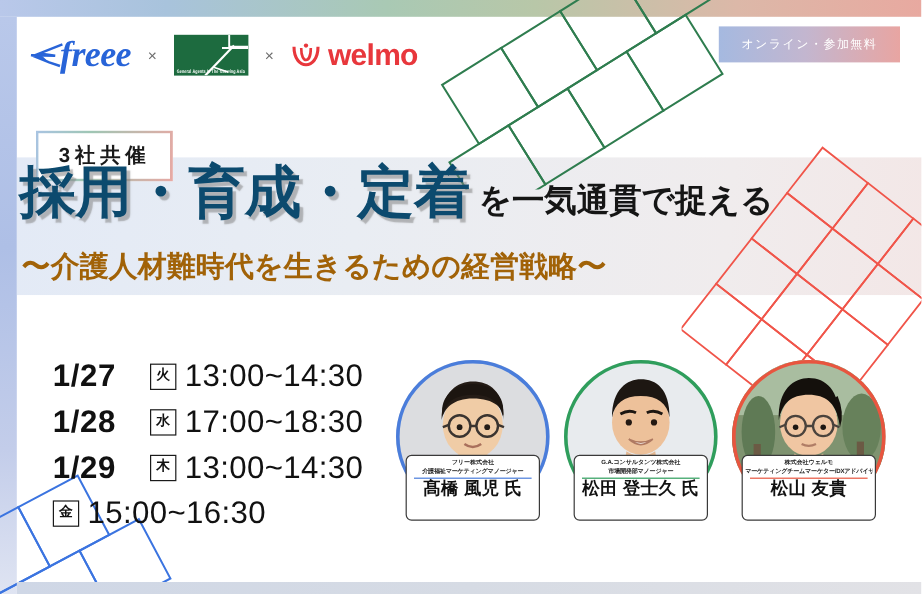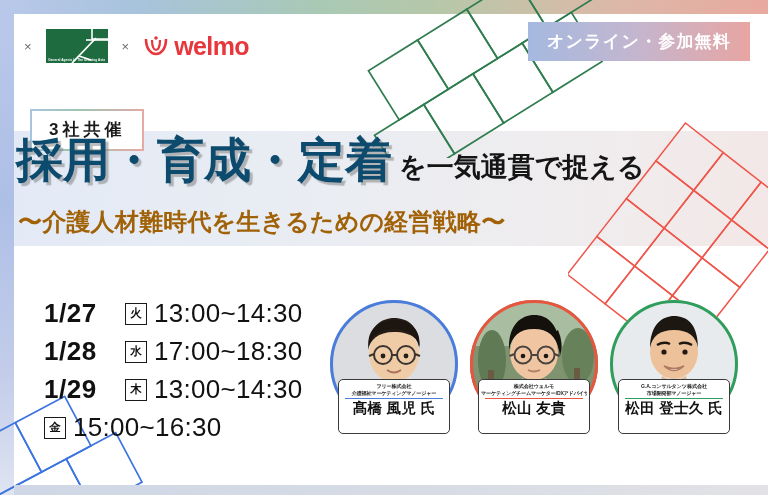--- a/index.html
+++ b/index.html
@@ -30,21 +30,21 @@
   .ga-logo{width:62px;height:34px;background:#1d6b3f;position:relative;overflow:hidden;}
   .ga-tag{position:absolute;left:0;bottom:1px;width:62px;text-align:center;
     font-size:3.1px;color:#ffffff;letter-spacing:0.1px;font-weight:700;
     transform:scale(1,1.35);transform-origin:center bottom;white-space:nowrap;}
   .welmo-logo{display:flex;align-items:center;gap:5px;}
   .welmo-word{font-size:25px;font-weight:700;color:#e8373c;letter-spacing:-0.6px;line-height:1;}
 
   
   .online-badge{position:absolute;right:18px;top:22px;padding:8px 19px;
     background:linear-gradient(90deg,#a5b9e0 0%,#c3b6cf 48%,#e8a5a2 100%);
-    color:#ffffff;font-size:17px;font-weight:700;letter-spacing:1.2px;white-space:nowrap;}
+    color:#ffffff;font-size:10px;font-weight:400;letter-spacing:1.2px;white-space:nowrap;}
 
   
   .cohost-badge{position:absolute;left:30px;top:90px;padding:7px 17px 8px;
     background:#ffffff;font-size:17px;font-weight:700;color:#1a1a1a;letter-spacing:4px;
     border:2.5px solid transparent;
     background-image:linear-gradient(#fff,#fff),linear-gradient(100deg,#a9c4e2 0%,#9fc6b4 38%,#e7a9a4 100%);
     background-origin:border-box;background-clip:padding-box,border-box;white-space:nowrap;margin-top:19px;}
   .head-band-clip{position:absolute;left:14px;top:131px;width:1290px;height:115px;overflow:hidden;}
   .headline{position:absolute;left:16px;top:136px;display:flex;align-items:flex-end;white-space:nowrap;}
   .head-main{font-size:47px;font-weight:700;color:#0c4a6e;letter-spacing:0px;line-height:1;
@@ -131,20 +131,27 @@
       <rect x="68" y="76" width="56" height="56"></rect>
       <rect x="124" y="76" width="56" height="56"></rect>
       <rect x="12" y="76" width="56" height="56"></rect>
       <rect x="96" y="132" width="56" height="56"></rect>
       <rect x="40" y="132" width="56" height="56"></rect>
     </g>
   </svg>
 
   <div class="logo-row">
 
+    <div class="freee-logo">
+      <svg width="30" height="26" viewBox="0 0 30 26">
+        <path d="M28 4 L9 11.5 L22 13.5 L2 13 L17 19 L26 22" fill="none" stroke="#2864d8" stroke-width="2.1"></path>
+        <path d="M9 11.5 L2 13 L17 19 Z" fill="#2864d8"></path>
+      </svg>
+      <span class="freee-word">freee</span>
+    </div>
 
     <span class="xmark">×</span>
 
     <div class="ga-logo">
       <svg width="62" height="34" viewBox="0 0 62 34" style="position:absolute;left:0;top:0;">
         <path d="M46 0 L46 10 L62 10" fill="none" stroke="#ffffff" stroke-width="1.6"></path>
         <path d="M62 11 L40 11" fill="none" stroke="#ffffff" stroke-width="1.6"></path>
         <path d="M26 34 L50 9" fill="none" stroke="#ffffff" stroke-width="1.8"></path>
         <path d="M33 27 L45 31" fill="none" stroke="#ffffff" stroke-width="1.4"></path>
       </svg>
@@ -226,20 +233,44 @@
         <div class="sp-ring" style="border-color: rgb(74, 125, 219);"></div>
         <div class="sp-card">
           <div class="sp-org">フリー株式会社</div>
           <div class="sp-role">介護福祉マーケティングマノージャー</div>
           <div class="sp-rule" style="background: rgb(74, 125, 219);"></div>
           <div class="sp-name">髙橋 風児 氏</div>
         </div>
       </div>
       <div class="speaker">
         <div class="sp-circle"><svg viewBox="0 0 128 128" width="128" height="128">
+     <rect width="128" height="128" fill="#e8ebee"></rect>
+     <path d="M12 128 C14 98 36 86 64 86 C92 86 114 98 116 128 Z" fill="#2b3446"></path>
+     <path d="M50 86 L64 104 L78 86 L92 92 L84 128 L44 128 L36 92 Z" fill="#f4f6f8"></path>
+     <path d="M64 100 l-7 -10 h14 z" fill="#9fb0cc"></path>
+     <path d="M62 102 l5 0 l4 26 l-7 4 l-6 -4 z" fill="#94a6c4"></path>
+     <path d="M52 76 q12 8 24 0 l2 13 h-28 z" fill="#e3b893"></path>
+     <ellipse cx="64" cy="52" rx="24" ry="27" fill="#edc19a"></ellipse>
+     <path d="M40 48 C40 24 53 16 64 16 C77 16 88 24 88 48 C86 36 78 30 64 30 C50 30 42 36 40 48 Z" fill="#1d1712"></path>
+     <circle cx="54" cy="52" r="2.6" fill="#231913"></circle>
+            <circle cx="75" cy="52" r="2.6" fill="#231913"></circle>
+     <path d="M47 45 q7 -4 13 -1" fill="none" stroke="#1d1712" stroke-width="2.4"></path>
+     <path d="M69 44 q6 -3 13 1" fill="none" stroke="#1d1712" stroke-width="2.4"></path>
+     <path d="M54 66 q10 9 20 0 q-10 5 -20 0 z" fill="#fdfdfd" stroke="#b07a62" stroke-width="1.4"></path>
+   </svg></div>
+        <div class="sp-ring" style="border-color: rgb(47, 158, 92);"></div>
+        <div class="sp-card">
+          <div class="sp-org">G.A.コンサルタンツ株式会社</div>
+          <div class="sp-role">市場開発部マノージャー</div>
+          <div class="sp-rule" style="background: rgb(47, 158, 92);"></div>
+          <div class="sp-name">松田 登士久 氏</div>
+        </div>
+      </div>
+      <div class="speaker">
+        <div class="sp-circle"><svg viewBox="0 0 128 128" width="128" height="128">
      <rect width="128" height="128" fill="#8fa47e"></rect>
      <rect y="0" width="128" height="46" fill="#a9bda0"></rect>
      <rect y="46" width="128" height="42" fill="#7f9370"></rect>
      <ellipse cx="22" cy="60" rx="14" ry="30" fill="#5f7a55"></ellipse>
      <ellipse cx="108" cy="56" rx="16" ry="28" fill="#67815b"></ellipse>
      <rect x="18" y="70" width="6" height="26" fill="#6b5a44"></rect>
      <rect x="104" y="68" width="6" height="26" fill="#6b5a44"></rect>
      <path d="M16 128 C18 98 38 86 64 86 C90 86 110 98 112 128 Z" fill="#fafbfb"></path>
      <path d="M52 78 q12 8 24 0 l2 13 h-28 z" fill="#e6bc99"></path>
      <ellipse cx="64" cy="53" rx="24" ry="27" fill="#f0c6a2"></ellipse>
@@ -257,40 +288,16 @@
      <path d="M58 70 q6 3 12 0" fill="none" stroke="#b07d66" stroke-width="1.9"></path>
    </svg></div>
         <div class="sp-ring" style="border-color: rgb(232, 85, 63);"></div>
         <div class="sp-card">
           <div class="sp-org">株式会社ウェルモ</div>
           <div class="sp-role">マーケティングチームマーケター/DXアドバイザー</div>
           <div class="sp-rule" style="background: rgb(232, 85, 63);"></div>
           <div class="sp-name">松山 友貴</div>
         </div>
       </div>
-      <div class="speaker">
-        <div class="sp-circle"><svg viewBox="0 0 128 128" width="128" height="128">
-     <rect width="128" height="128" fill="#e8ebee"></rect>
-     <path d="M12 128 C14 98 36 86 64 86 C92 86 114 98 116 128 Z" fill="#2b3446"></path>
-     <path d="M50 86 L64 104 L78 86 L92 92 L84 128 L44 128 L36 92 Z" fill="#f4f6f8"></path>
-     <path d="M64 100 l-7 -10 h14 z" fill="#9fb0cc"></path>
-     <path d="M62 102 l5 0 l4 26 l-7 4 l-6 -4 z" fill="#94a6c4"></path>
-     <path d="M52 76 q12 8 24 0 l2 13 h-28 z" fill="#e3b893"></path>
-     <ellipse cx="64" cy="52" rx="24" ry="27" fill="#edc19a"></ellipse>
-     <path d="M40 48 C40 24 53 16 64 16 C77 16 88 24 88 48 C86 36 78 30 64 30 C50 30 42 36 40 48 Z" fill="#1d1712"></path>
-     <circle cx="54" cy="52" r="2.6" fill="#231913"></circle>
-            <circle cx="75" cy="52" r="2.6" fill="#231913"></circle>
-     <path d="M47 45 q7 -4 13 -1" fill="none" stroke="#1d1712" stroke-width="2.4"></path>
-     <path d="M69 44 q6 -3 13 1" fill="none" stroke="#1d1712" stroke-width="2.4"></path>
-     <path d="M54 66 q10 9 20 0 q-10 5 -20 0 z" fill="#fdfdfd" stroke="#b07a62" stroke-width="1.4"></path>
-   </svg></div>
-        <div class="sp-ring" style="border-color: rgb(47, 158, 92);"></div>
-        <div class="sp-card">
-          <div class="sp-org">G.A.コンサルタンツ株式会社</div>
-          <div class="sp-role">市場開発部マノージャー</div>
-          <div class="sp-rule" style="background: rgb(47, 158, 92);"></div>
-          <div class="sp-name">松田 登士久 氏</div>
-        </div>
-      </div>
     </div>
 
   <div class="bottom-bar"></div>
 </div>
 
 </body></html>

